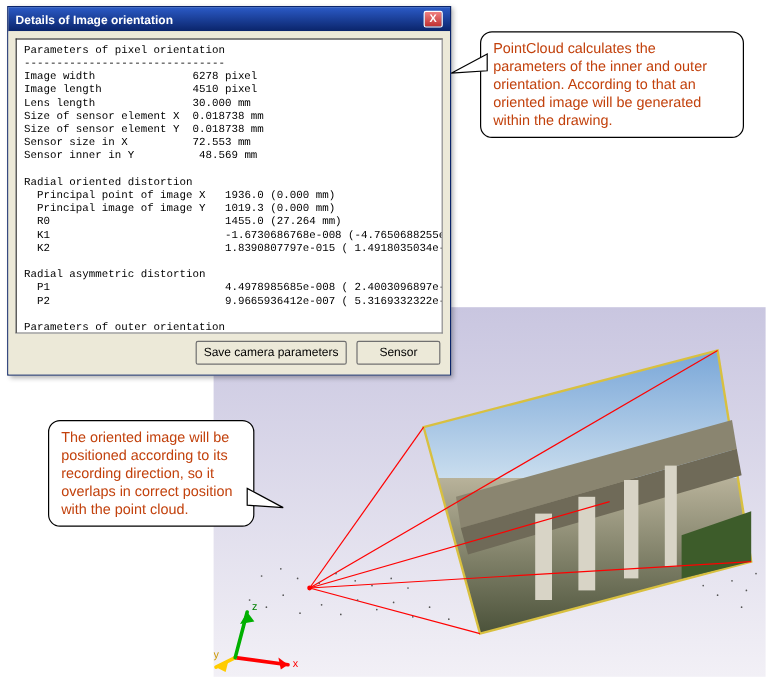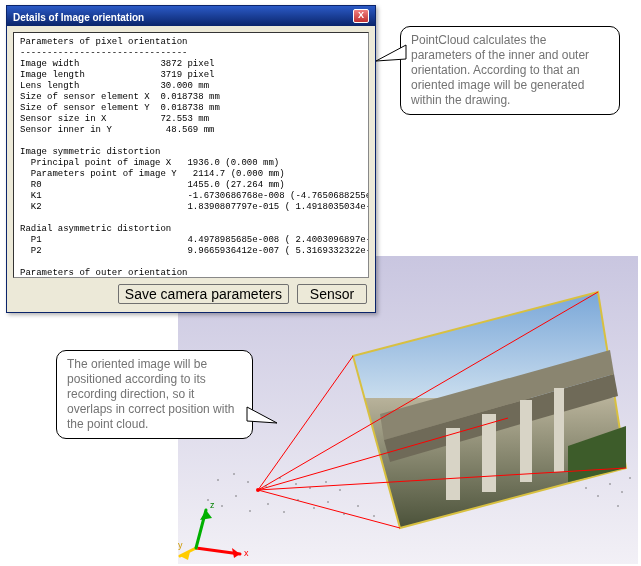--- a/index.html
+++ b/index.html
@@ -62,48 +62,48 @@
   }
   .btn-row {
     display: flex;
     justify-content: flex-end;
     gap: 8px;
     padding: 6px 2px 2px 2px;
   }
   .btn {
     min-width: 108px;
     height: 20px;
-    font-size: 14px;
+    font-size: 10px;
     background: #ece9d8;
     border: 1px solid #707070;
     border-radius: 2px;
     cursor: pointer;
   }
   .btn.close2 { min-width: 70px; }
 
   .callout {
     position: absolute;
     background: #fff;
     border: 1px solid #000;
     border-radius: 10px;
     padding: 6px 10px;
     font-family: Arial, sans-serif;
     font-size: 12px;
     line-height: 15px;
-    color: #737373;
+    color: #c2410c;
   }
   .callout.c1 {
     left: 400px;
     top: 26px;
     width: 220px;
   }
   .callout.c2 {
-    left: 56px;
+    left: 40px;
     top: 350px;
-    width: 197px;
+    width: 172px;
   }
   .callout svg.tail {
     position: absolute;
     overflow: visible;
   }
   .callout.c1 svg.tail { left: -25px; top: 12px; width:30px; height:30px;}
   .callout.c2 svg.tail { right: -25px; top: 50px; width:30px; height:30px;}
 
   .viewport {
     position: absolute;
@@ -194,31 +194,31 @@
 </div>
 
 <div class="dialog">
   <div class="titlebar">
     <span>Details of Image orientation</span>
     <span class="close-btn">X</span>
   </div>
   <div class="dialog-body">
     <div class="text-pane"><span>Parameters of pixel orientation</span>
 <span>-------------------------------</span>
-<span>Image width</span>               <span>3872 pixel</span>
-<span>Image length</span>              <span>3719 pixel</span>
+<span>Image width</span>               <span>6278 pixel</span>
+<span>Image length</span>              <span>4510 pixel</span>
 <span>Lens length</span>               <span>30.000 mm</span>
 <span>Size of sensor element X</span>  <span>0.018738 mm</span>
 <span>Size of sensor element Y</span>  <span>0.018738 mm</span>
 <span>Sensor size in X</span>          <span>72.553 mm</span>
 <span>Sensor inner in Y</span>          <span>48.569 mm</span>
 
-<span>Image symmetric distortion</span>
+<span>Radial oriented distortion</span>
   <span>Principal point of image X</span>   <span>1936.0 (0.000 mm)</span>
-  <span>Parameters point of image Y</span>   <span>2114.7 (0.000 mm)</span>
+  <span>Principal image of image Y</span>   <span>1019.3 (0.000 mm)</span>
   <span>R0</span>                           <span>1455.0 (27.264 mm)</span>
   <span>K1</span>                           <span>-1.6730686768e-008 (-4.7650688255e-005)</span>
   <span>K2</span>                           <span>1.8390807797e-015 ( 1.4918035034e-008)</span>
 
 <span>Radial asymmetric distortion</span>
   <span>P1</span>                           <span>4.4978985685e-008 ( 2.4003096897e-006)</span>
   <span>P2</span>                           <span>9.9665936412e-007 ( 5.3169332322e-005)</span>
 
 <span>Parameters of outer orientation</span>
 

